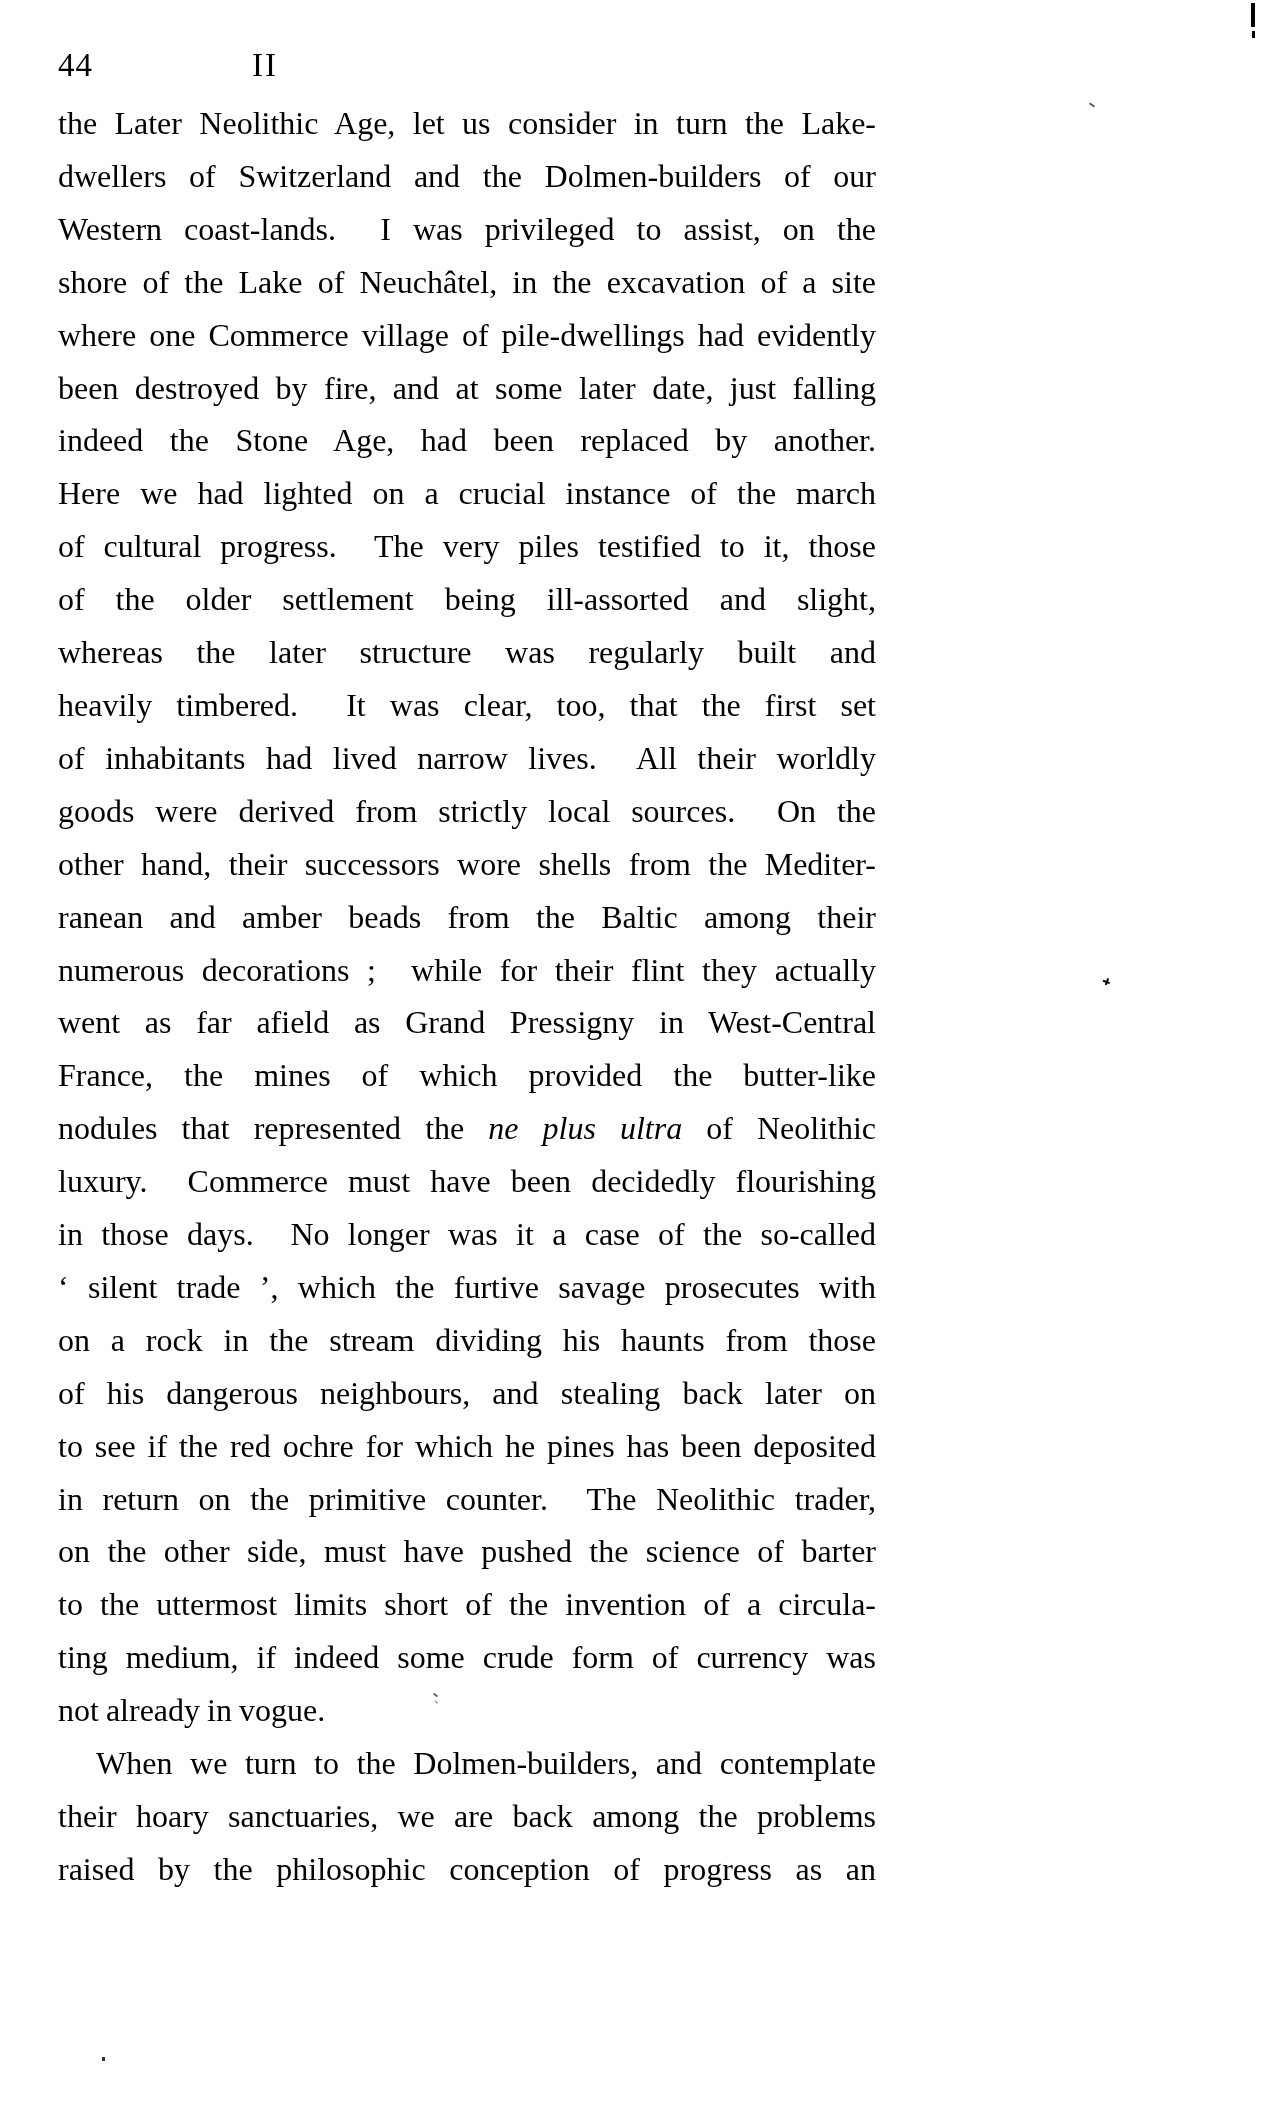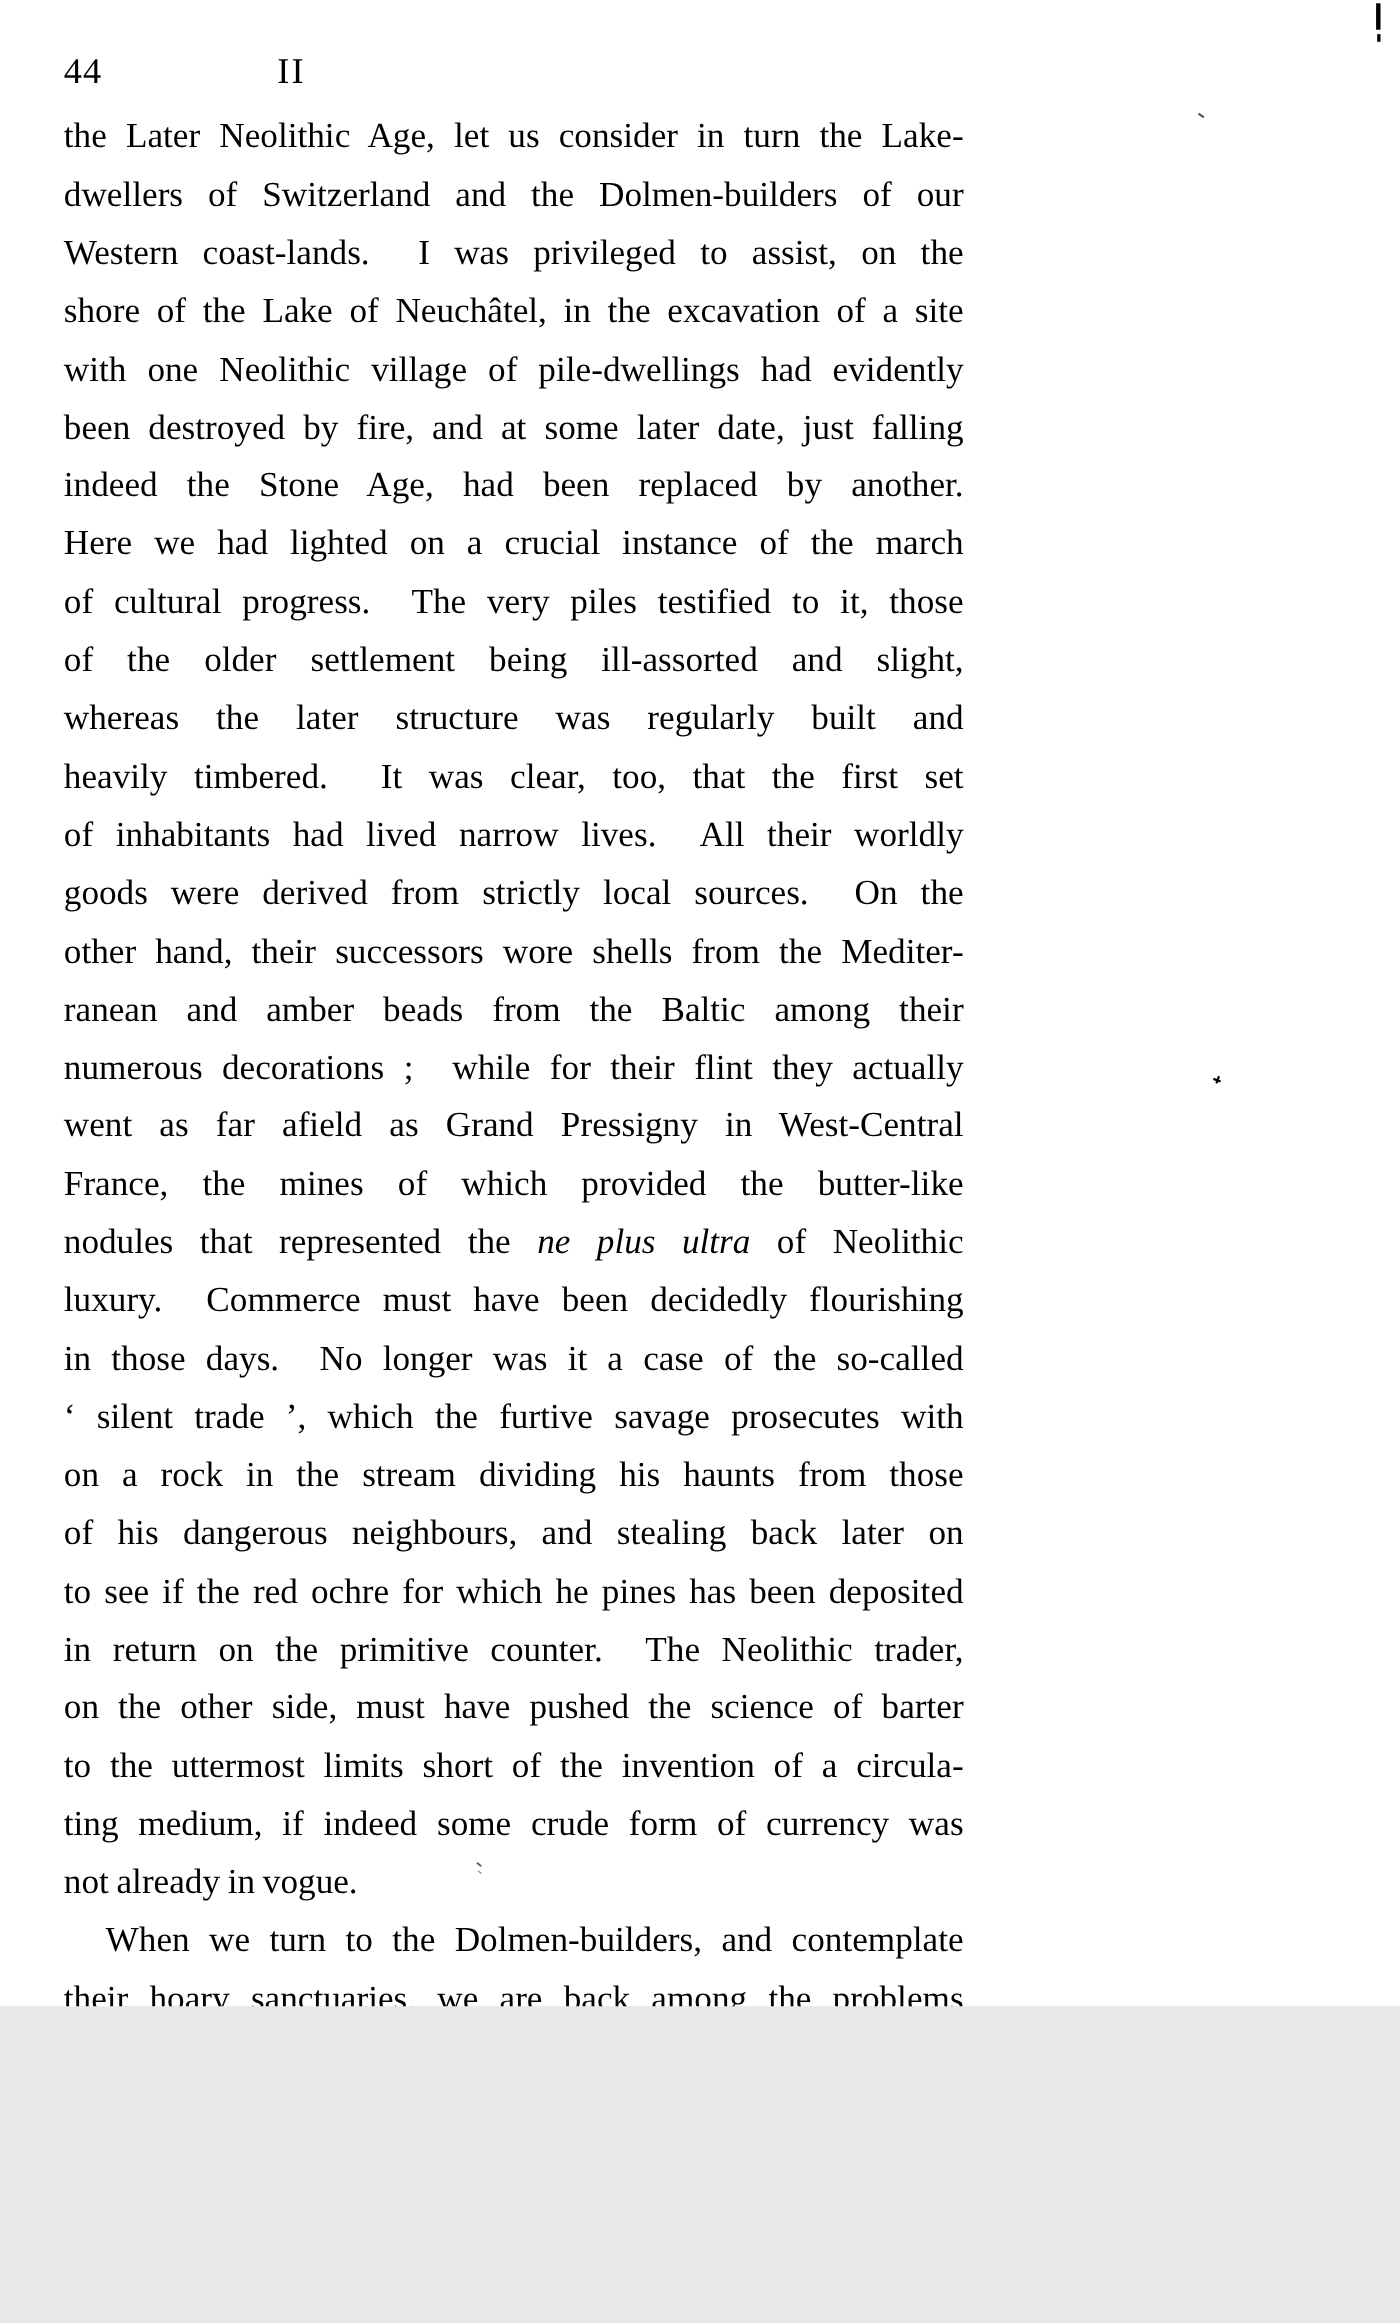--- a/index.html
+++ b/index.html
@@ -3,21 +3,21 @@
 <meta charset="utf-8">
 <style>
   html, body {
     margin: 0;
     padding: 0;
     background: #e8e8e8;
   }
   .page {
     position: relative;
     width: 1273px;
-    height: 1824px;
+    height: 2112px;
     background: #ffffff;
     color: #000000;
     font-family: "Liberation Serif", "DejaVu Serif", serif;
     overflow: hidden;
   }
   .content {
     position: absolute;
     left: 58px;
     top: 44px;
     width: 818px;
@@ -123,21 +123,21 @@
     <div class="running-head">
       <span class="pagenum">44</span>
       <span class="chap">II</span>
     </div>
 
     <div class="body-text">
         <div class="line"><span>the Later Neolithic Age, let us consider in turn the Lake-</span></div>
         <div class="line"><span>dwellers of Switzerland and the Dolmen-builders of our</span></div>
         <div class="line"><span>Western coast-lands.  I was privileged to assist, on the</span></div>
         <div class="line"><span>shore of the Lake of Neuchâtel, in the excavation of a site</span></div>
-        <div class="line"><span>with one Neolithic village of pile-dwellings had evidently</span></div>
+        <div class="line"><span>where one Commerce village of pile-dwellings had evidently</span></div>
         <div class="line"><span>been destroyed by fire, and at some later date, just falling</span></div>
         <div class="line"><span>indeed the Stone Age, had been replaced by another.</span></div>
         <div class="line"><span>Here we had lighted on a crucial instance of the march</span></div>
         <div class="line"><span>of cultural progress.  The very piles testified to it, those</span></div>
         <div class="line"><span>of the older settlement being ill-assorted and slight,</span></div>
         <div class="line"><span>whereas the later structure was regularly built and</span></div>
         <div class="line"><span>heavily timbered.  It was clear, too, that the first set</span></div>
         <div class="line"><span>of inhabitants had lived narrow lives.  All their worldly</span></div>
         <div class="line"><span>goods were derived from strictly local sources.  On the</span></div>
         <div class="line"><span>other hand, their successors wore shells from the Mediter-</span></div>

